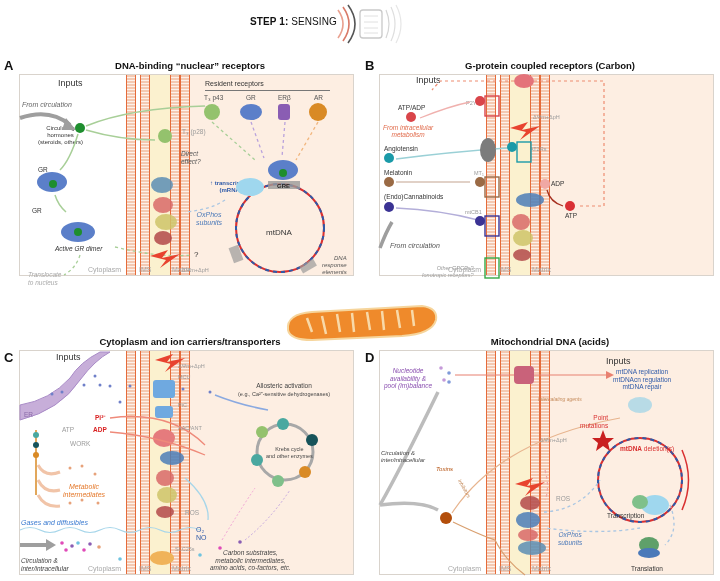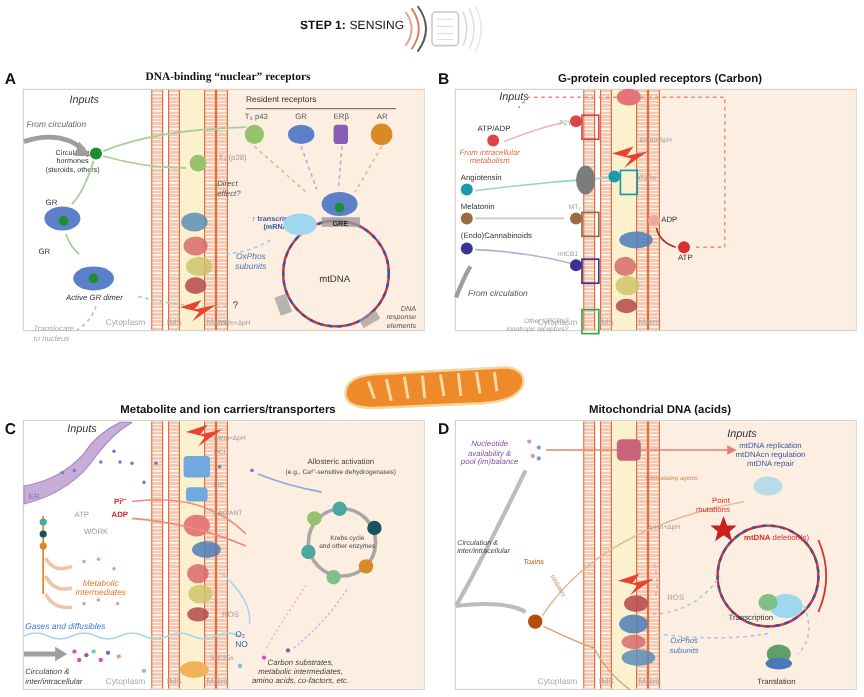--- a/index.html
+++ b/index.html
@@ -13,21 +13,21 @@
   .panel .left { position: absolute; top: 0; bottom: 0; left: 0; background: #ffffff; }
   .panel .matrix { position: absolute; top: 0; bottom: 0; right: 0; background: #fdeee2; }
   .panel .ims { position: absolute; top: 0; bottom: 0; background: #fbf1cf; }
   .membrane { position: absolute; top: 0; bottom: 0; width: 10px;
     background: repeating-linear-gradient(180deg, #f4c9b2 0 2px, #fdf1ea 2px 3px);
     border-left: 1.5px solid #e56b3a; border-right: 1.5px solid #e56b3a; }
   .lbl-small { font-size: 6.5px; color: #9b9b9b; }
   .lbl-region { font-size: 7px; color: #a8a8a8; }
   .txt { font-size: 6.5px; color: #333; }
   .ital { font-style: italic; }
-  .inputs { font-size: 9px; font-style: italic; color: #333; }
+  .inputs { font-size: 9px; color: #333; }
   svg { position: absolute; overflow: visible; }
 </style>
 </head>
 <body>
 
 <div class="abs step">
   <b>STEP 1:</b>
   <span>SENSING</span>
 </div>
 <svg style="left:330px;top:2px;" width="90" height="44">
@@ -35,21 +35,21 @@
   <path d="M13 5 Q25 22 13 39" fill="none" stroke="#d97a68" stroke-width="1.6"></path>
   <path d="M18 3 Q32 22 18 41" fill="none" stroke="#555" stroke-width="1.6"></path>
   <rect x="30" y="8" width="22" height="28" rx="3" fill="none" stroke="#c9c9c9" stroke-width="1.3"></rect>
   <path d="M34 14h14M34 20h14M34 26h14M34 31h14" stroke="#d8d8d8" stroke-width="0.8"></path>
   <path d="M56 8 Q62 22 56 36" fill="none" stroke="#d5d5d5" stroke-width="1.2"></path>
   <path d="M61 5 Q69 22 61 39" fill="none" stroke="#dedede" stroke-width="1.2"></path>
   <path d="M66 3 Q76 22 66 41" fill="none" stroke="#e6e6e6" stroke-width="1.2"></path>
 </svg>
 
 <div class="abs panel-letter" style="left:4px;top:58px;">A</div>
-<div class="abs panel-title" style="left:20px;top:60px;width:340px;font-family:Liberation Serif, serif;">DNA-binding “nuclear” receptors</div>
+<div class="abs panel-title" style="left:20px;top:60px;width:340px;">DNA-binding “nuclear” receptors</div>
 <div class="abs panel" style="left:19px;top:74px;width:335px;height:202px;">
   <div class="left" style="width:106px;"></div>
   <div class="membrane" style="left:106px;"></div>
   <div class="membrane" style="left:120px;"></div>
   <div class="ims" style="left:130px;width:20px;"></div>
   <div class="membrane" style="left:150px;"></div>
   <div class="membrane" style="left:160px;"></div>
   <div class="matrix" style="left:170px;"></div>
 </div>
 <div class="abs inputs" style="left:58px;top:78px;">Inputs</div>
@@ -242,21 +242,21 @@
 </svg>
 <div class="abs lbl-region" style="left:448px;top:266px;">Cytoplasm</div>
 <div class="abs lbl-region" style="left:499px;top:266px;">IMS</div>
 <div class="abs lbl-region" style="left:532px;top:266px;">Matrix</div>
 
 <svg style="left:282px;top:300px;" width="160" height="44">
   <path d="M6 30 Q4 14 30 12 L140 6 Q156 8 154 20 Q150 34 120 36 L30 40 Q8 40 6 30 Z" fill="#ef8a2b" stroke="#f6d59c" stroke-width="2"></path>
   <path d="M25 18 L30 32 M40 16 L44 34 M55 14 L58 32 M70 13 L72 32 M85 12 L88 30 M100 11 L102 30 M115 10 L118 28 M130 10 L132 26" stroke="#f8d9a8" stroke-width="2.5" fill="none"></path>
 </svg>
 
-<div class="abs panel-title" style="left:20px;top:336px;width:340px;">Metabolite and ion carriers/transporters</div>
+<div class="abs panel-title" style="left:20px;top:336px;width:340px;">Cytoplasm and ion carriers/transporters</div>
 <div class="abs panel-letter" style="left:4px;top:350px;">C</div>
 <div class="abs panel" style="left:19px;top:350px;width:335px;height:225px;">
   <div class="left" style="width:106px;"></div>
   <div class="membrane" style="left:106px;"></div>
   <div class="membrane" style="left:120px;"></div>
   <div class="ims" style="left:130px;width:20px;"></div>
   <div class="membrane" style="left:150px;"></div>
   <div class="membrane" style="left:160px;"></div>
   <div class="matrix" style="left:170px;"></div>
 </div>

